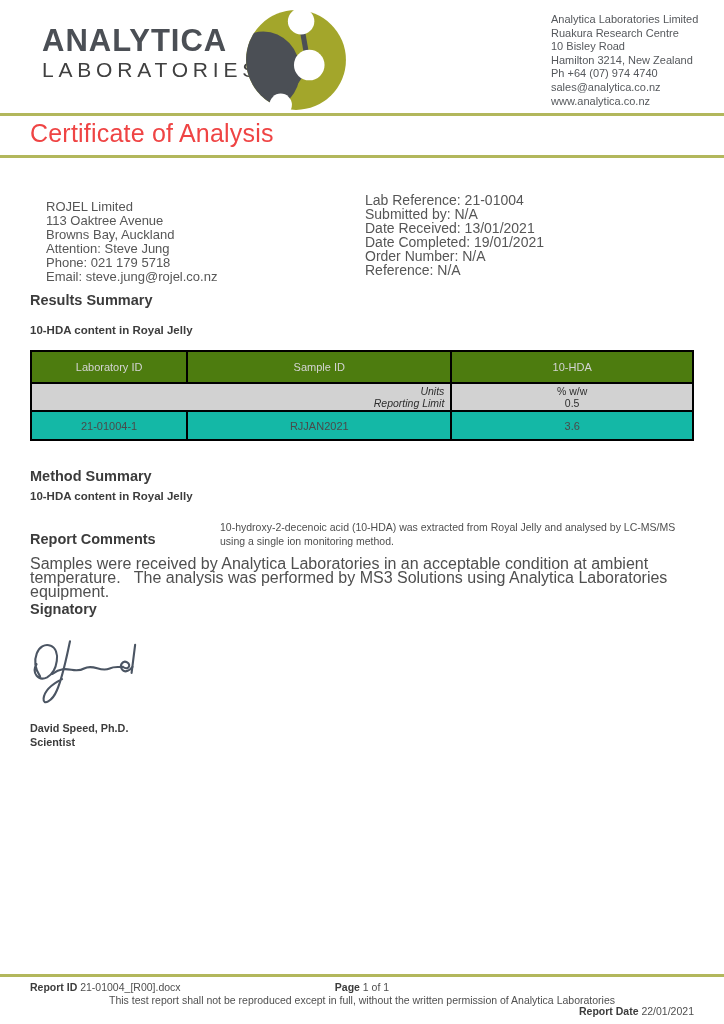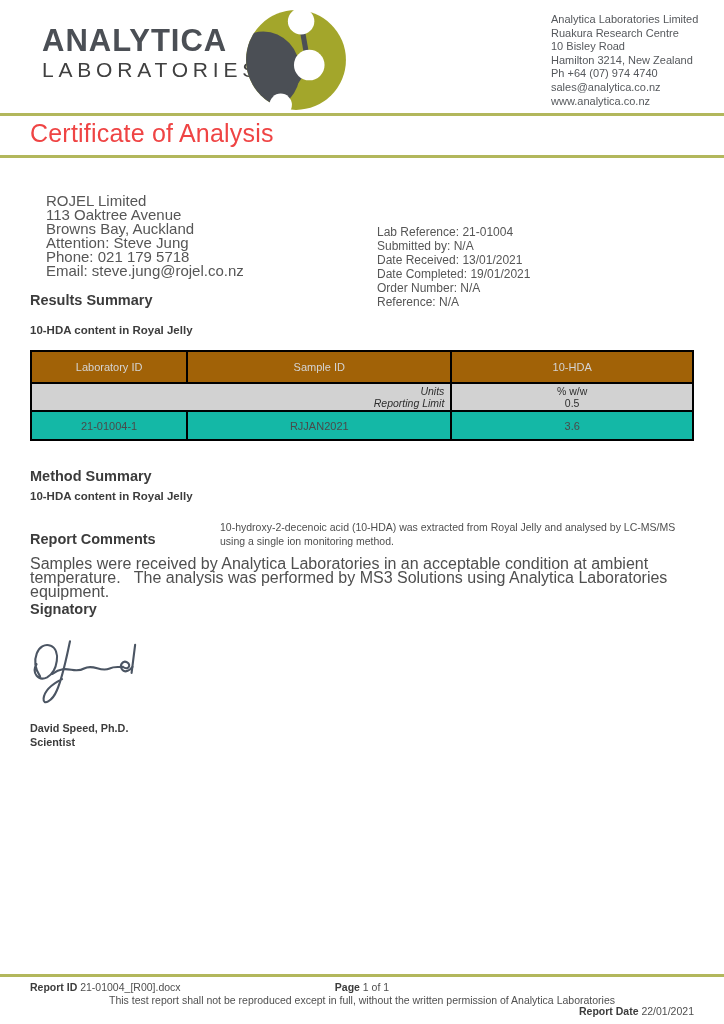--- a/index.html
+++ b/index.html
@@ -19,34 +19,34 @@
   .logo-line2 { font-size: 21px; font-weight: 400; letter-spacing: 4.8px; color:#404040; line-height: 25px;}
   .logo-mark { left: 243px; top: 8px; width: 106px; height: 106px; }
   .contact { left: 551px; top: 13px; font-size: 11px; line-height: 13.6px; color:#55585c; }
 
   .rule { left:0; width: 724px; background:#b2b75c; height: 3px; }
   .rule1 { top: 113px; }
   .rule2 { top: 155px; }
   .page-title { left: 30px; top: 119px; font-size: 25px; font-weight: 500; color: #ef4444; letter-spacing: 0.2px;}
 
   
-  .client-block { left: 46px; top: 194px; font-size: 15px; line-height: 13.9px; color:#565656; }
-  .lab-block    { left: 377px; top: 194px; font-size: 12px; line-height: 13.9px; color:#565656;margin-top:32px; }
+  .client-block { left: 46px; top: 200px; font-size: 13px; line-height: 13.9px; color:#565656; }
+  .lab-block    { left: 365px; top: 194px; font-size: 14px; line-height: 13.9px; color:#565656; }
 
   
   .section-h { font-size: 14.5px; font-weight: 700; color: #3c3c3c; }
   .sub-h     { font-size: 11.5px; font-weight: 700; color: #3c3c3c; }
   .results-h   { left: 30px; top: 292px; }
   .results-sub { left: 30px; top: 324px; }
 
   
   .results-table { left: 30px; top: 350px; width: 664px; border-collapse: collapse; table-layout: fixed; }
   .results-table td { border: 2px solid #000; }
   .results-table .hdr td {
-    background: #a16207; color: #d4d4d4; font-size: 11px;
+    background: #4d7c0f; color: #d4d4d4; font-size: 11px;
     text-align: center; height: 32px; padding: 2px 4px;
   }
   .results-table .meta td { background: #d2d2d2; height: 26px; font-size: 10.5px; color: #2e2e2e; padding: 1px 6px;}
   .results-table .meta .meta-labels { text-align: right; font-style: italic; line-height: 12px;}
   .results-table .meta .meta-values { text-align: center; line-height: 12px; }
   .results-table .data td { background: #14b8a6; height: 29px; font-size: 11px; color: #4a4a4a; text-align: center; }
 
   
   .method-h   { left: 30px; top: 468px; }
   .method-lbl { left: 30px; top: 490px; font-size: 11.5px; font-weight:700; color:#3c3c3c;}

